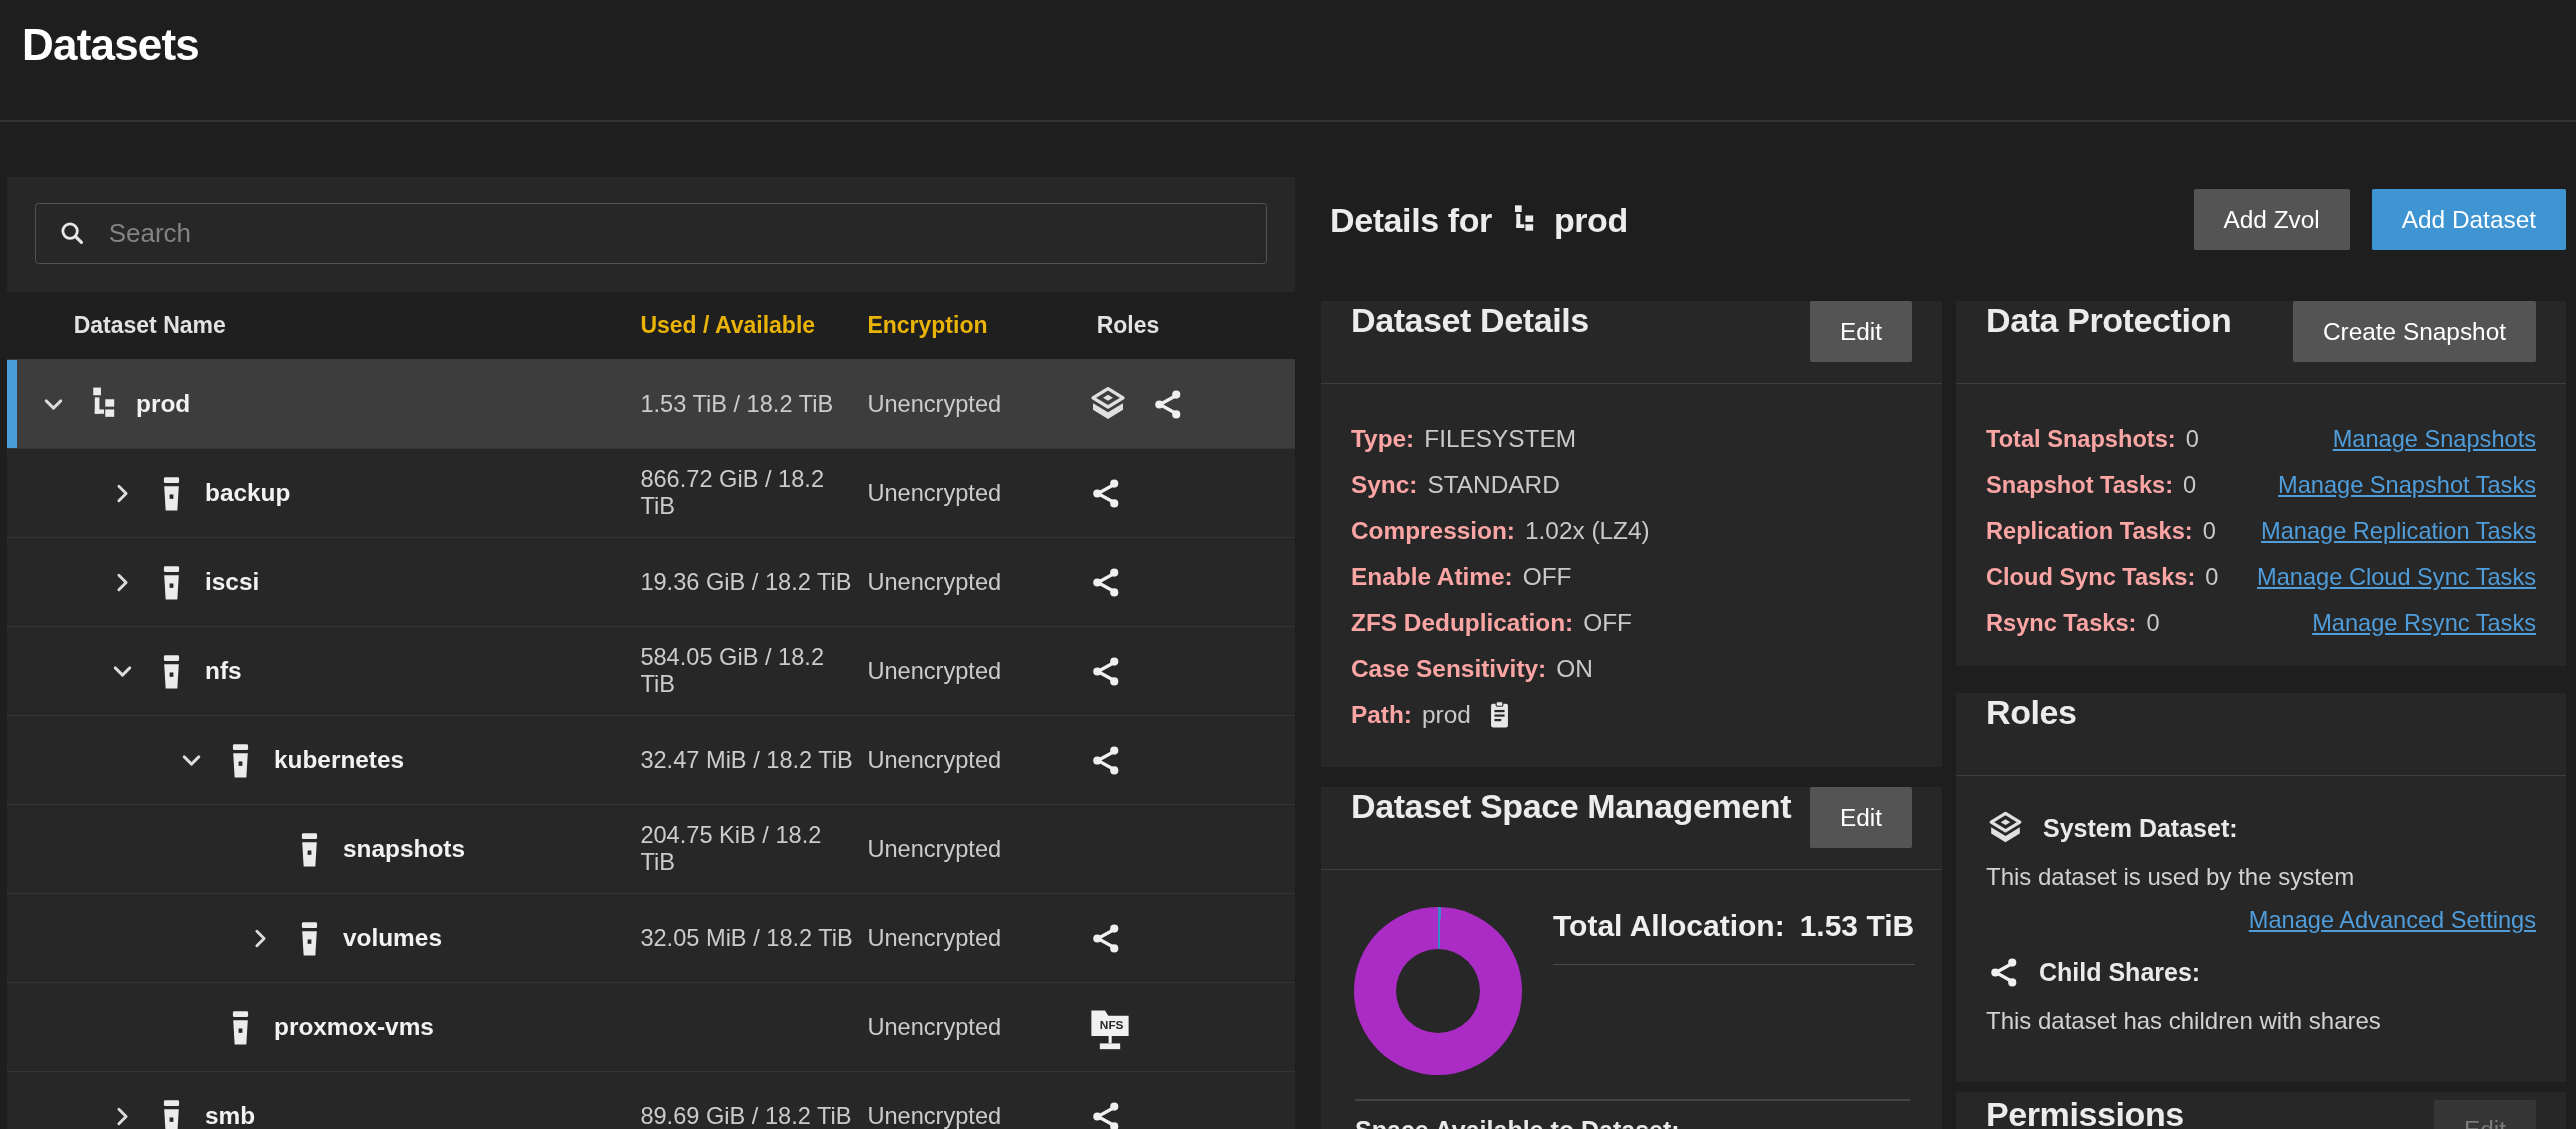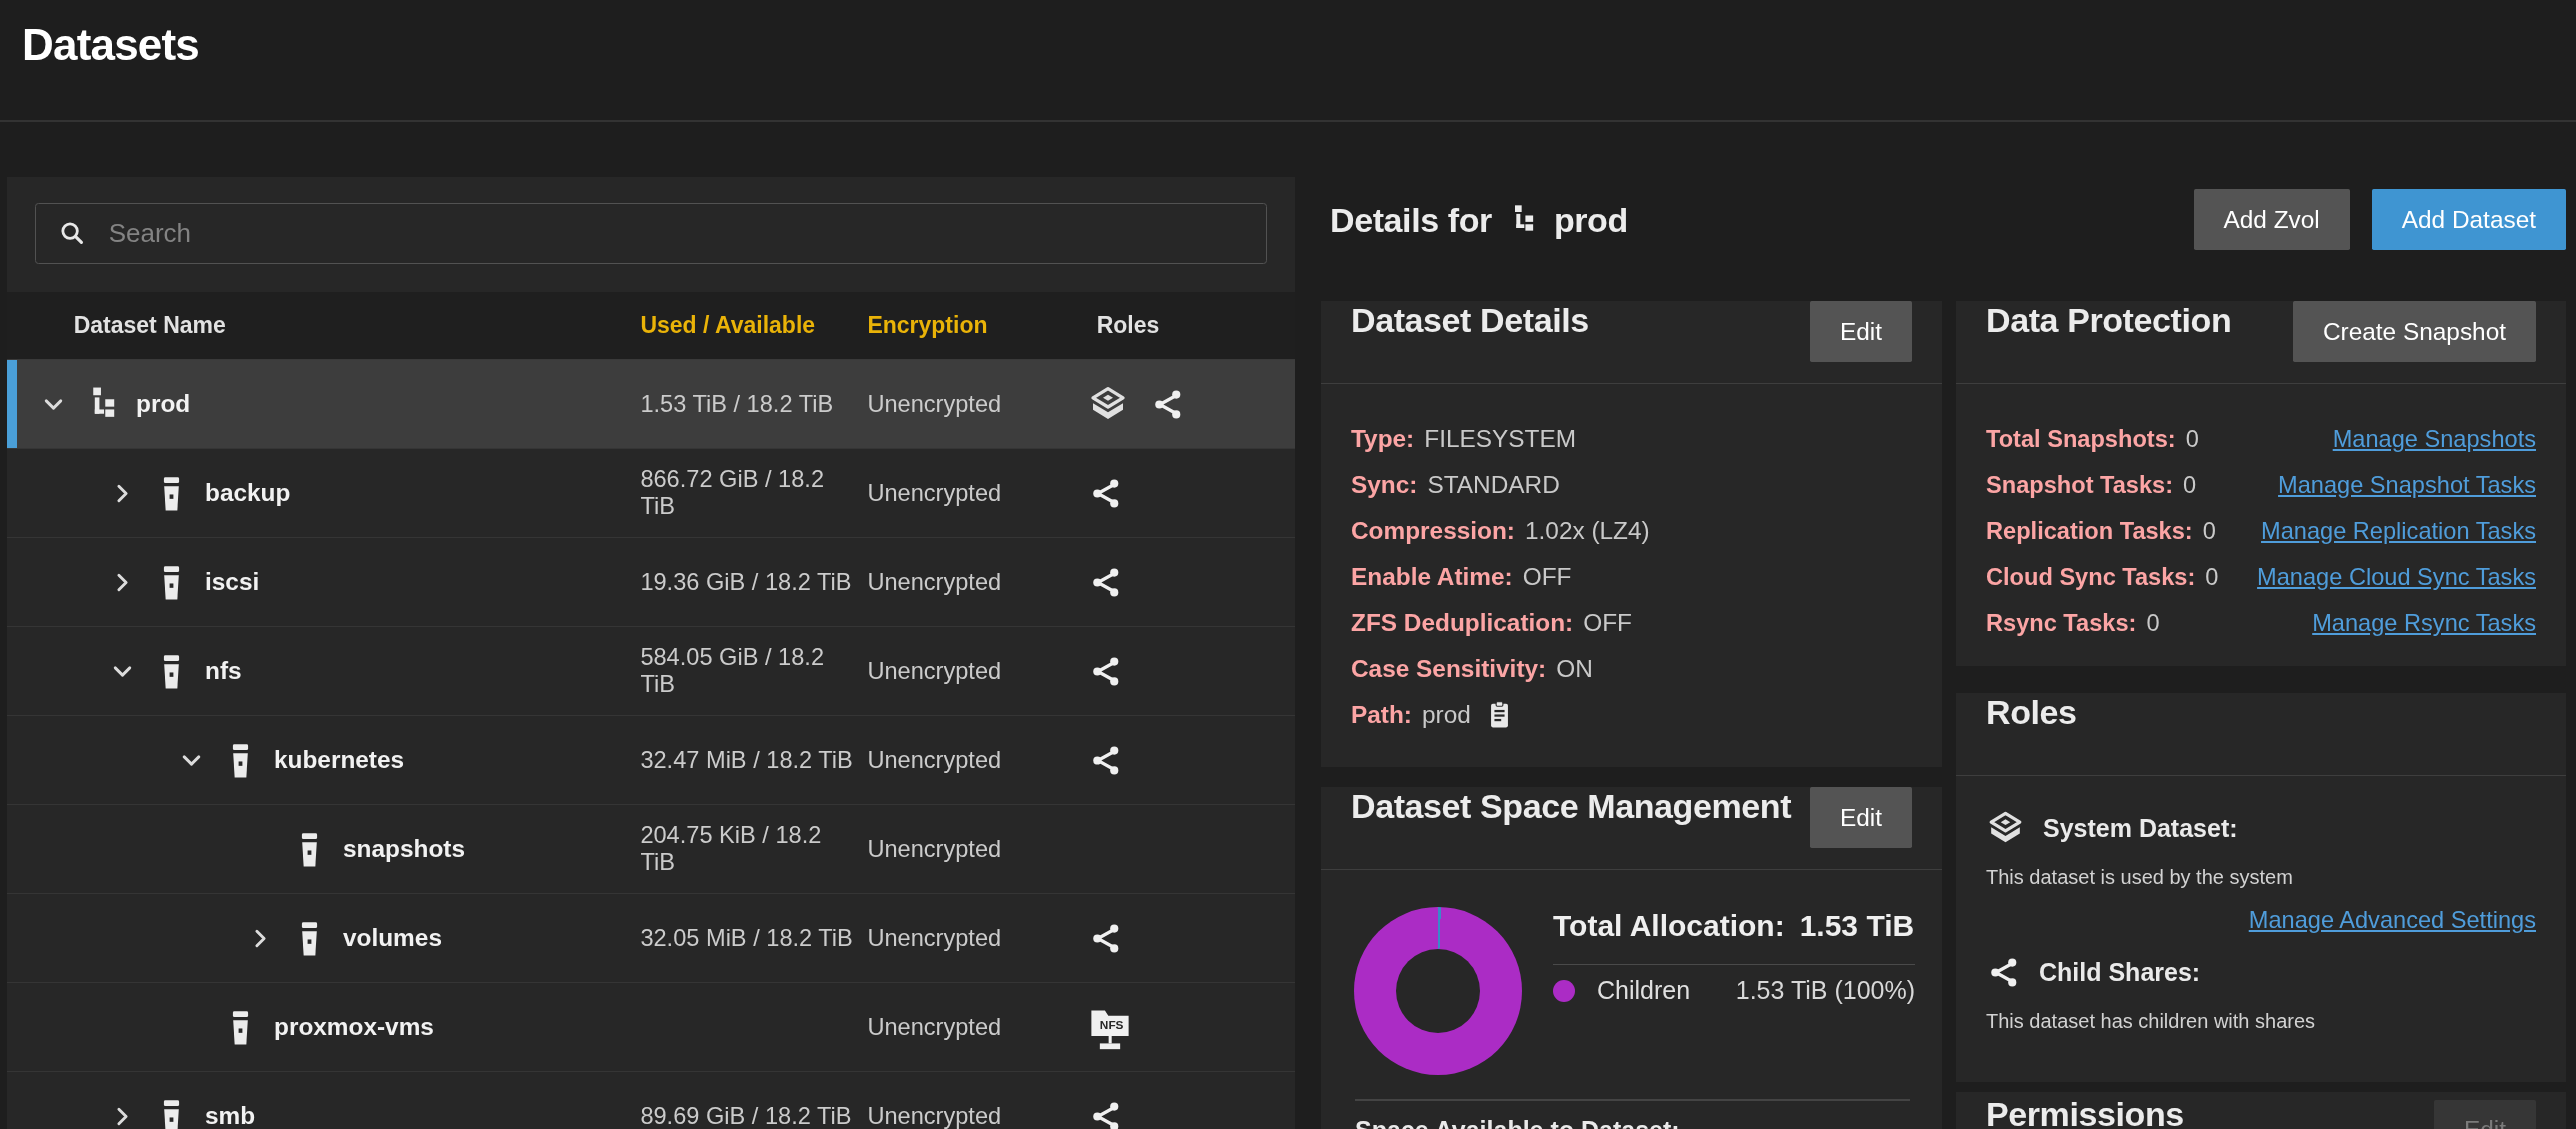--- a/index.html
+++ b/index.html
@@ -65,21 +65,21 @@
   .val{color:#c9c9c9;white-space:nowrap;}
   .clip-icon{margin-left:15px;display:flex;align-items:center;cursor:pointer;}
 
   .dp-body{padding:32px 30px 0;}
   .dp-row{height:46px;display:flex;align-items:center;justify-content:space-between;font-size:23.6px;}
   .dp-left{display:flex;align-items:center;}
   a.link{color:#4f9ddb;text-decoration:underline;font-size:23.6px;cursor:pointer;white-space:nowrap;}
 
   .roles-body{padding:29px 30px 0;}
   .role-head{display:flex;align-items:center;gap:18px;height:47px;font-size:25px;font-weight:700;color:#eaeaea;}
-  .role-desc{height:40px;display:flex;align-items:center;font-size:20px;color:#d2d2d2;margin-top:5px;}
+  .role-desc{height:40px;display:flex;align-items:center;font-size:24px;color:#d2d2d2;margin-top:5px;}
   .role-link-row{height:47px;display:flex;justify-content:flex-end;align-items:center;}
   .role-gap{height:5px;}
 
   
   .donut{position:absolute;left:33px;top:120px;width:168px;height:168px;border-radius:50%;
          background:conic-gradient(#3a8ac8 0deg 2deg,#ab2cc5 2deg 360deg);}
   .donut::after{content:"";position:absolute;left:42px;top:42px;width:84px;height:84px;border-radius:50%;background:#272727;}
   .space-right{position:absolute;left:232px;top:99px;width:362px;}
   .total-line{height:56px;margin-top:11.8px;display:flex;align-items:center;font-size:30px;font-weight:700;color:#efefef;}
   .total-val{margin-left:15px;}
@@ -533,25 +533,20 @@
       <span class="ctitle">Dataset Space Management</span>
       <button class="btn">Edit</button>
     </div>
     <div class="donut" style="background: conic-gradient(rgb(58, 138, 200) 0deg, rgb(58, 138, 200) 2deg, rgb(171, 44, 197) 2deg, rgb(171, 44, 197) 360deg);"></div>
     <div class="space-right">
       <div class="total-line">
         <span>Total Allocation:</span>
         <span class="total-val">1.53 TiB</span>
       </div>
       <div class="space-div"></div>
-      <div class="legend-row">
-        <span class="legend-dot" style="background: rgb(171, 44, 197);"></span>
-        <span class="legend-label">Children</span>
-        <span class="legend-val">1.53 TiB (100%)</span>
-      </div>
     </div>
     <div class="space-bottom-div"></div>
     <div class="space-clipped">Space Available to Dataset:</div>
   </div>
 
   <div class="card" id="card-perm">
     <div class="chead">
       <span class="ctitle">Permissions</span>
       <button class="btn disabled">Edit</button>
     </div>

